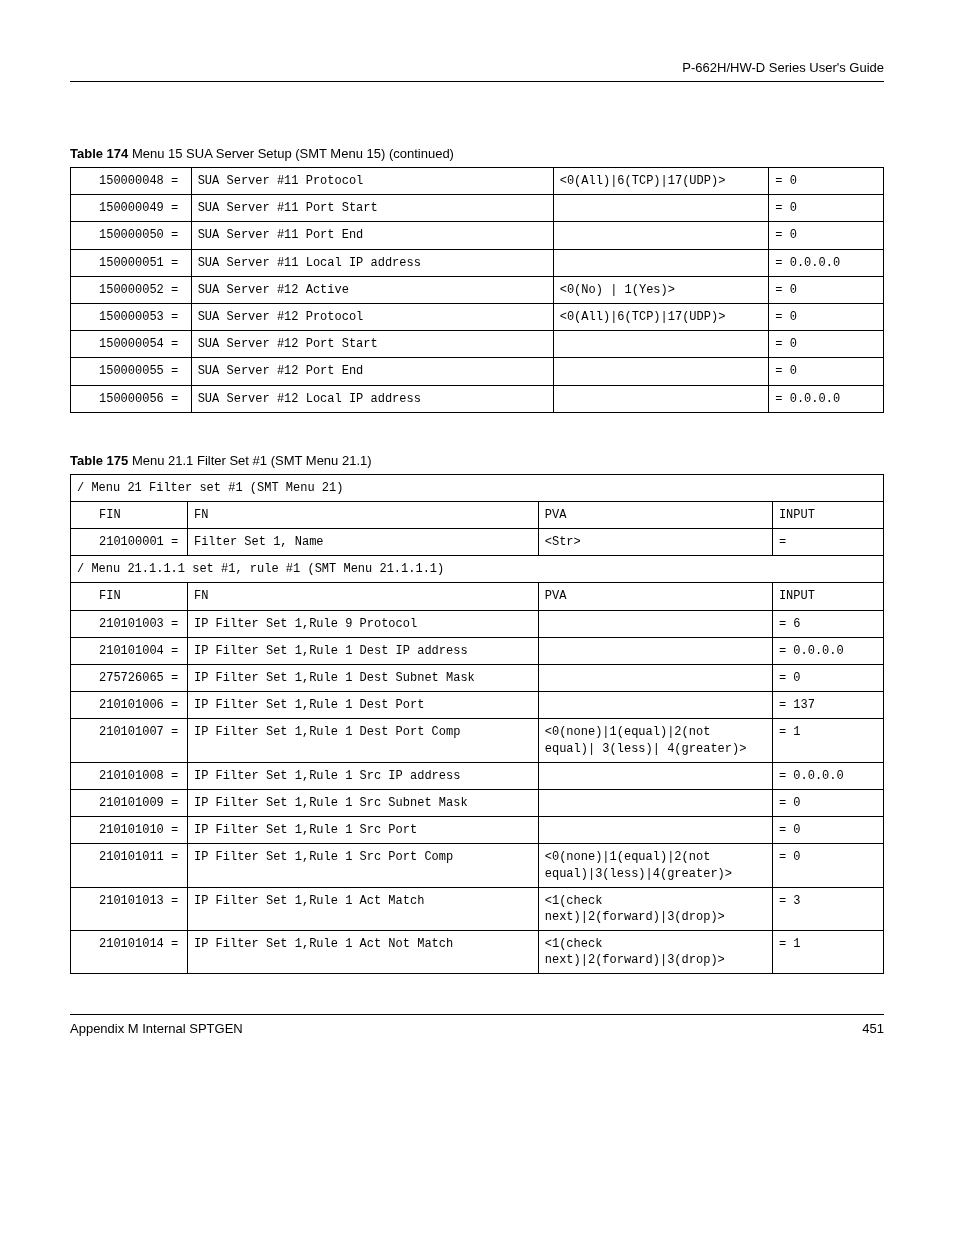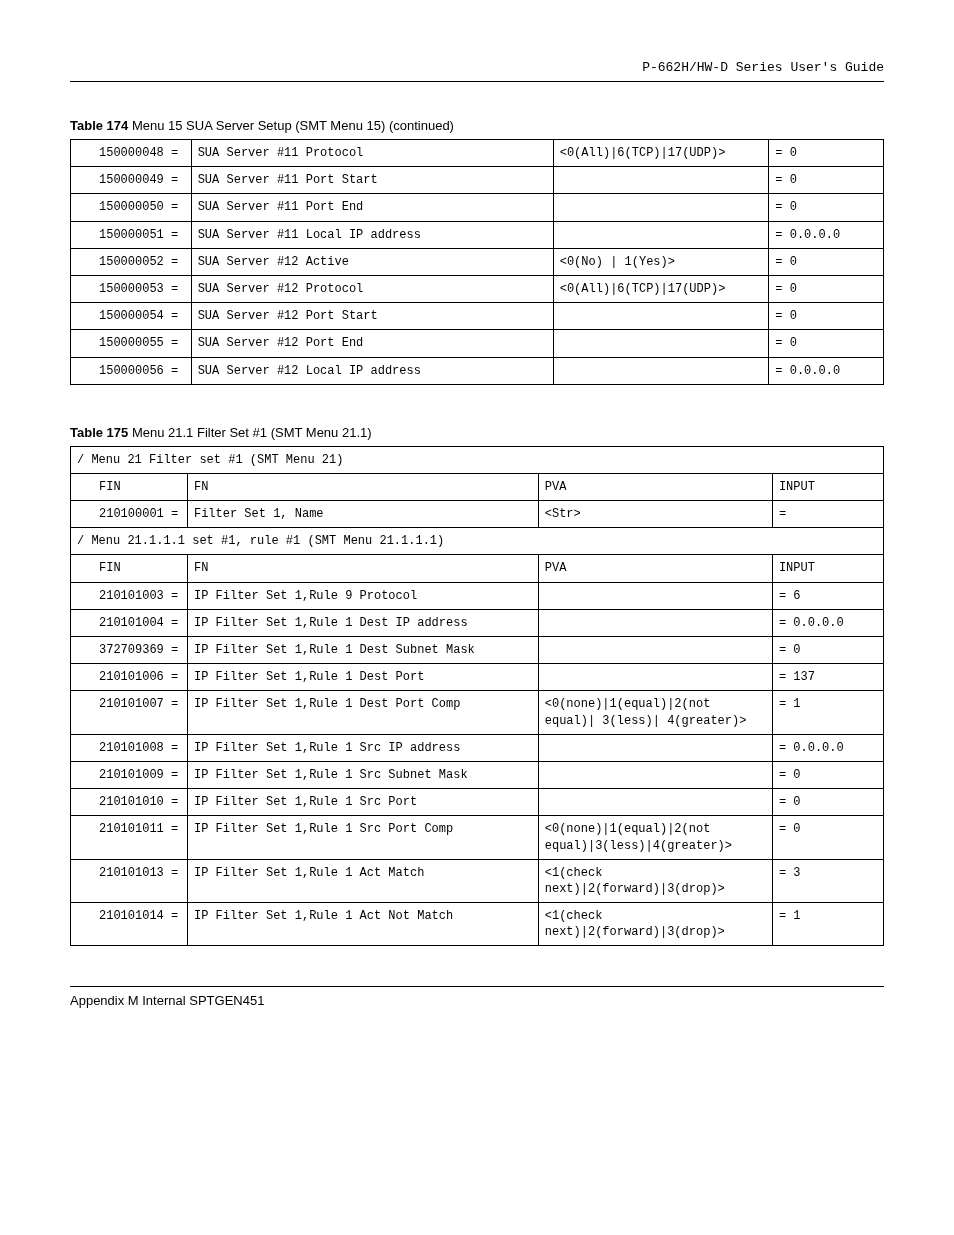--- a/index.html
+++ b/index.html
@@ -10,22 +10,21 @@
     body {
       font-family: Arial, Helvetica, sans-serif;
       background: #fff;
       color: #000;
       padding: 60px 70px 30px 70px;
       width: 954px;
     }
     .header-bar {
       border-bottom: 1px solid #000;
       padding-bottom: 6px;
-      margin-bottom: 36px;
-      font-family: Liberation Mono, monospace;
+      margin-bottom: 64px;
     }
     .header-text {
       text-align: right;
       font-size: 13px;
     }
     .table-caption {
       font-size: 13px;
       font-weight: bold;
       margin-bottom: 6px;
     }
@@ -55,21 +54,21 @@
       border-left: 1px solid #000;
       border-right: 1px solid #000;
       border-top: 1px solid #000;
       border-bottom: 1px solid #000;
     }
     .footer-bar {
       border-top: 1px solid #000;
       padding-top: 6px;
       margin-top: 30px;
       display: flex;
-      justify-content: flex-start;
+      justify-content: space-between;
       font-size: 13px;
     }
   </style>
 </head>
 <body>
 
 <div class="header-bar">
   <div class="header-text">P-662H/HW-D Series User's Guide</div>
 </div>
 
@@ -172,21 +171,21 @@
     <td class="col3"></td>
     <td class="col4">= 6</td>
   </tr>
   <tr>
     <td class="col1 col1-indent">210101004 =</td>
     <td class="col2">IP Filter Set 1,Rule 1 Dest IP address</td>
     <td class="col3"></td>
     <td class="col4">= 0.0.0.0</td>
   </tr>
   <tr>
-    <td class="col1 col1-indent">372709369 =</td>
+    <td class="col1 col1-indent">275726065 =</td>
     <td class="col2">IP Filter Set 1,Rule 1 Dest Subnet Mask</td>
     <td class="col3"></td>
     <td class="col4">= 0</td>
   </tr>
   <tr>
     <td class="col1 col1-indent">210101006 =</td>
     <td class="col2">IP Filter Set 1,Rule 1 Dest Port</td>
     <td class="col3"></td>
     <td class="col4">= 137</td>
   </tr>

